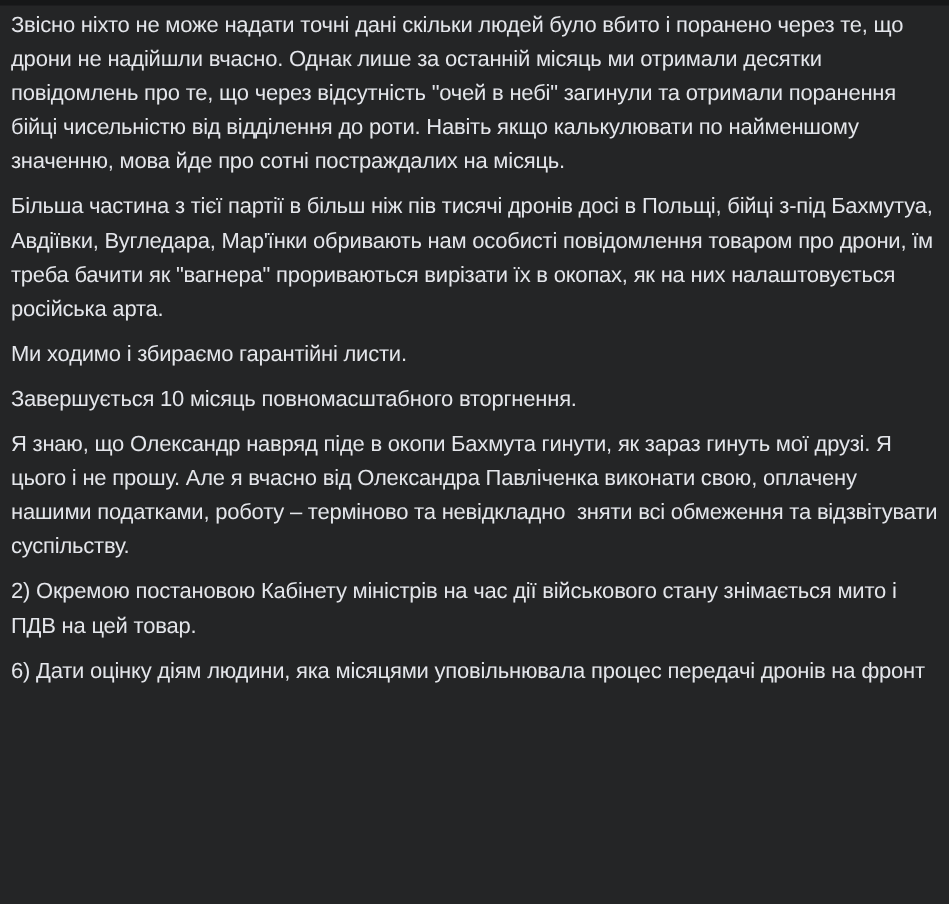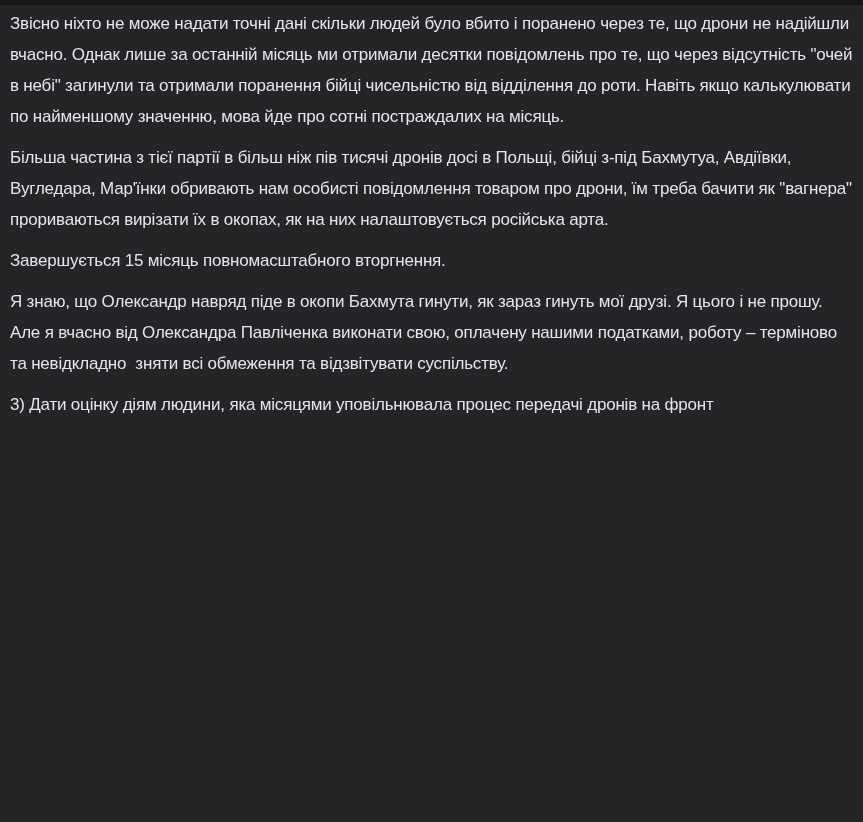--- a/index.html
+++ b/index.html
@@ -18,32 +18,34 @@
     height: 5px;
     background: #161718;
   }
   .post-text {
     box-sizing: border-box;
     width: 863px;
     padding: 3px 8px 0 10px;
   }
   .post-text p {
     margin: 0 0 10px 0;
-    font-size: 17px;
+    font-size: 20px;
     line-height: 31px;
     letter-spacing: -0.2px;
     color: #e4e6eb;
     white-space: pre-wrap;
     overflow-wrap: break-word;
   }
 </style>
 </head>
 <body>
 
 <div class="top-edge"></div>
 
 <div class="post-text">
   <p>Звісно ніхто не може надати точні дані скільки людей було вбито і поранено через те, що дрони не надійшли вчасно. Однак лише за останній місяць ми отримали десятки повідомлень про те, що через відсутність "очей в небі" загинули та отримали поранення бійці чисельністю від відділення до роти. Навіть якщо калькулювати по найменшому значенню, мова йде про сотні постраждалих на місяць.</p>
   <p>Більша частина з тієї партії в більш ніж пів тисячі дронів досі в Польщі, бійці з-під Бахмутуа, Авдіївки, Вугледара, Мар'їнки обривають нам особисті повідомлення товаром про дрони, їм треба бачити як "вагнера" прориваються вирізати їх в окопах, як на них налаштовується російська арта.</p>
-  <p>Завершується 15 місяць повномасштабного вторгнення.</p>
+  <p>Ми ходимо і збираємо гарантійні листи.</p>
+  <p>Завершується 10 місяць повномасштабного вторгнення.</p>
   <p>Я знаю, що Олександр навряд піде в окопи Бахмута гинути, як зараз гинуть мої друзі. Я цього і не прошу. Але я вчасно від Олександра Павліченка виконати свою, оплачену нашими податками, роботу – терміново та невідкладно  зняти всі обмеження та відзвітувати суспільству.</p>
-  <p>3) Дати оцінку діям людини, яка місяцями уповільнювала процес передачі дронів на фронт</p>
+  <p>2) Окремою постановою Кабінету міністрів на час дії військового стану знімається мито і ПДВ на цей товар.</p>
+  <p>6) Дати оцінку діям людини, яка місяцями уповільнювала процес передачі дронів на фронт</p>
 </div>
 
 </body></html>

